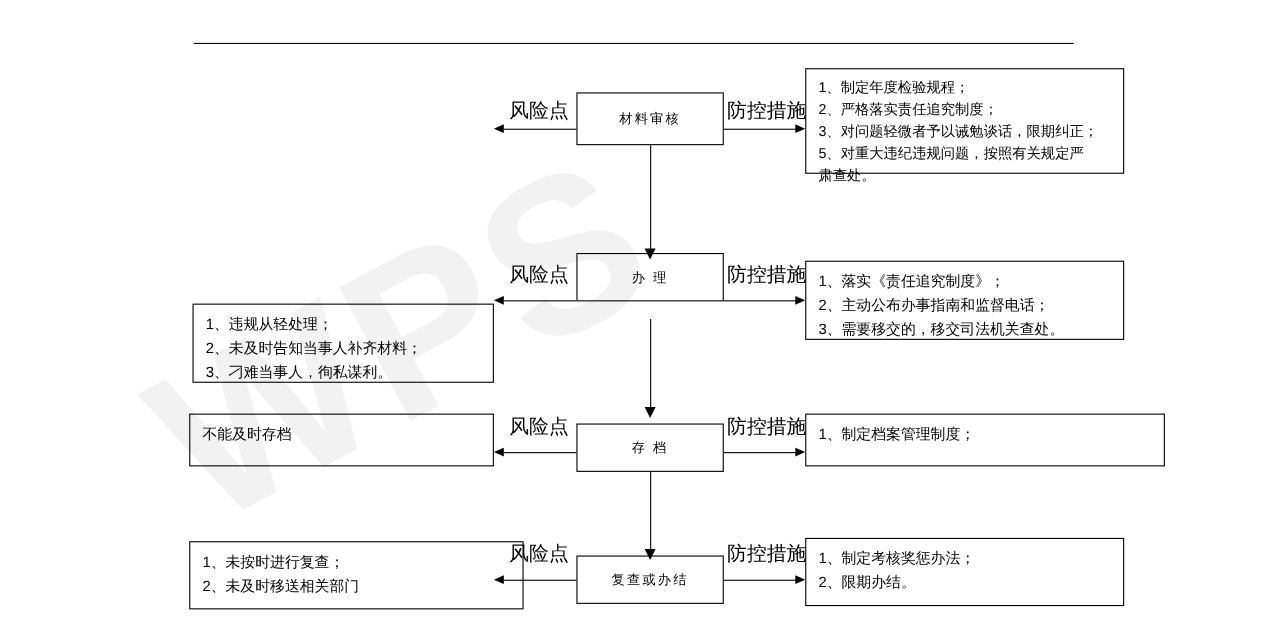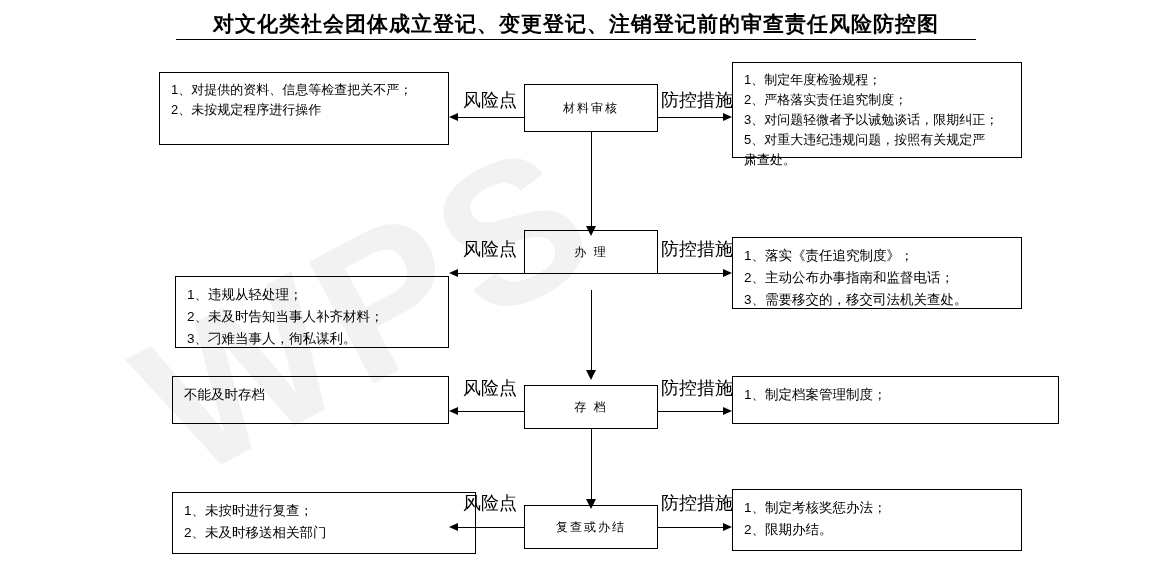--- a/index.html
+++ b/index.html
@@ -130,29 +130,24 @@
     z-index: 1;
   }
 </style>
 </head>
 <body>
 
 <div id="page">
 
   <div class="watermark">WPS</div>
 
-  <div class="title">对文化类社会团体成立登记、变更登记、注销登记前的审查责任风险防控图</div>
   <div class="title-underline"></div>
 
   <div class="box stage" style="left:524px; top:84px; width:134px; height:48px;">材料审核</div>
 
-  <div class="box sidebox dense" style="left:159px; top:72px; width:290px; height:73px;">
-    <div>1、对提供的资料、信息等检查把关不严；</div>
-    <div>2、未按规定程序进行操作</div>
-  </div>
 
   <div class="box sidebox dense" style="left:732px; top:62px; width:290px; height:96px;">
     <div>1、制定年度检验规程；</div>
     <div>2、严格落实责任追究制度；</div>
     <div>3、对问题轻微者予以诫勉谈话，限期纠正；</div>
     <div>5、对重大违纪违规问题，按照有关规定严</div>
     <div>肃查处。</div>
   </div>
 
   <div class="hline" style="left:458px; top:117px; width:66px;"></div>

